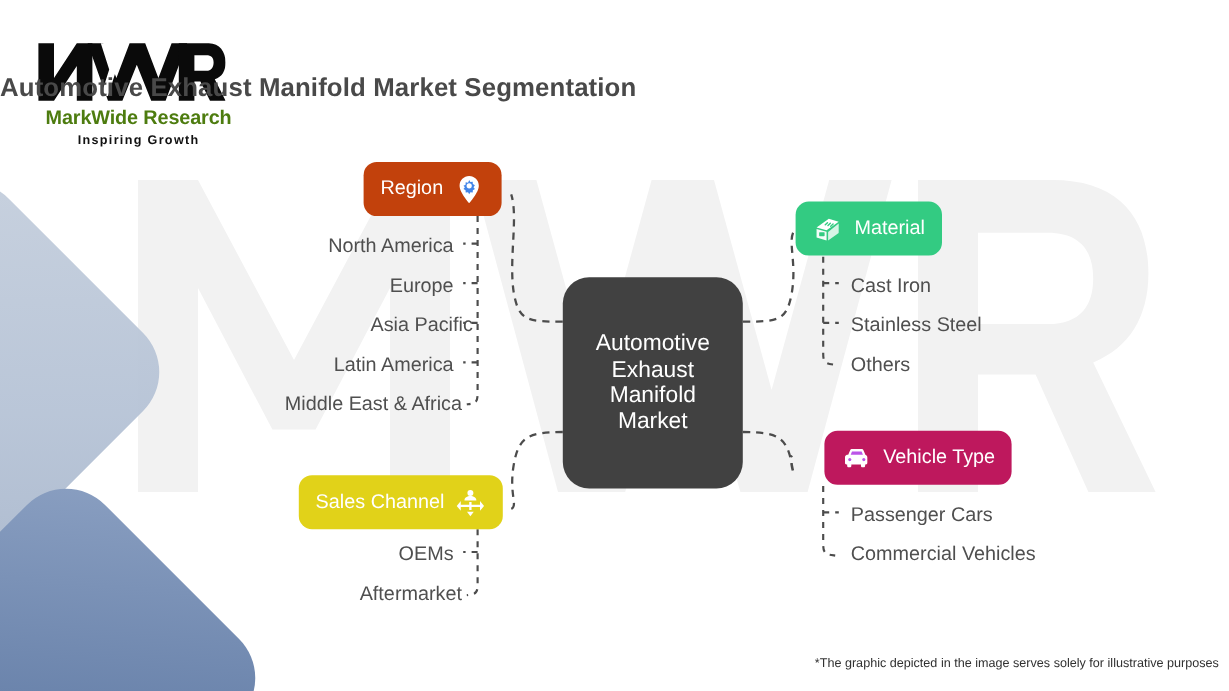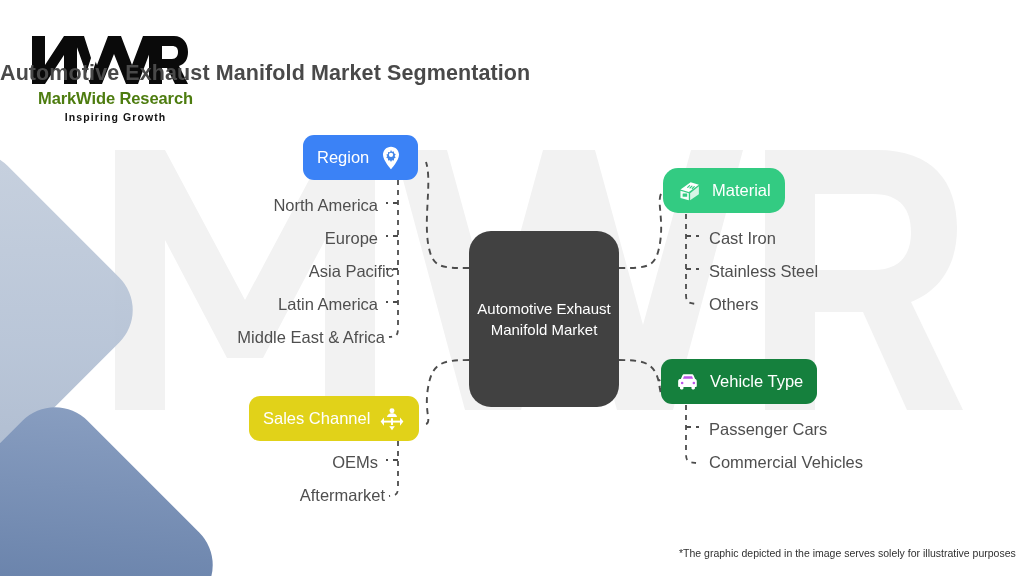--- a/index.html
+++ b/index.html
@@ -122,21 +122,21 @@
     top: 231px;
     width: 150px;
     height: 176px;
     background: #414141;
     border-radius: 22px;
     color: #ffffff;
     display: flex;
     align-items: center;
     justify-content: center;
     text-align: center;
-    font-size: 15px;
+    font-size: 19px;
     line-height: 21.5px;
     padding: 0 8px;
     box-sizing: border-box;
   }
 
   
   .pill {
     position: absolute;
     display: flex;
     align-items: center;
@@ -150,23 +150,23 @@
     box-sizing: border-box;
   }
   .pill .pill-label { line-height: 1; }
   .pill .pill-icon {
     display: flex;
     align-items: center;
     justify-content: center;
     flex: none;
   }
 
-  #pill-region      { left: 303px; top: 135px;  background: #3b82f6; }
-  #pill-material    { left: 663px; top: 168px;  background: #33cb82; border-radius: 15px; }
-  #pill-vehicle     { left: 661px; top: 359px;  background: #15803d; }
+  #pill-region      { left: 303px; top: 135px;  background: #c2410c; }
+  #pill-material    { left: 663px; top: 168px;  background: #33cb82; }
+  #pill-vehicle     { left: 687px; top: 359px;  background: #be185d; }
   #pill-sales       { left: 249px; top: 396px;  background: #e1d219; }
 
   
   .leaf {
     position: absolute;
     font-size: 16.5px;
     color: #4f4f4f;
     white-space: nowrap;
     line-height: 1;
   }

